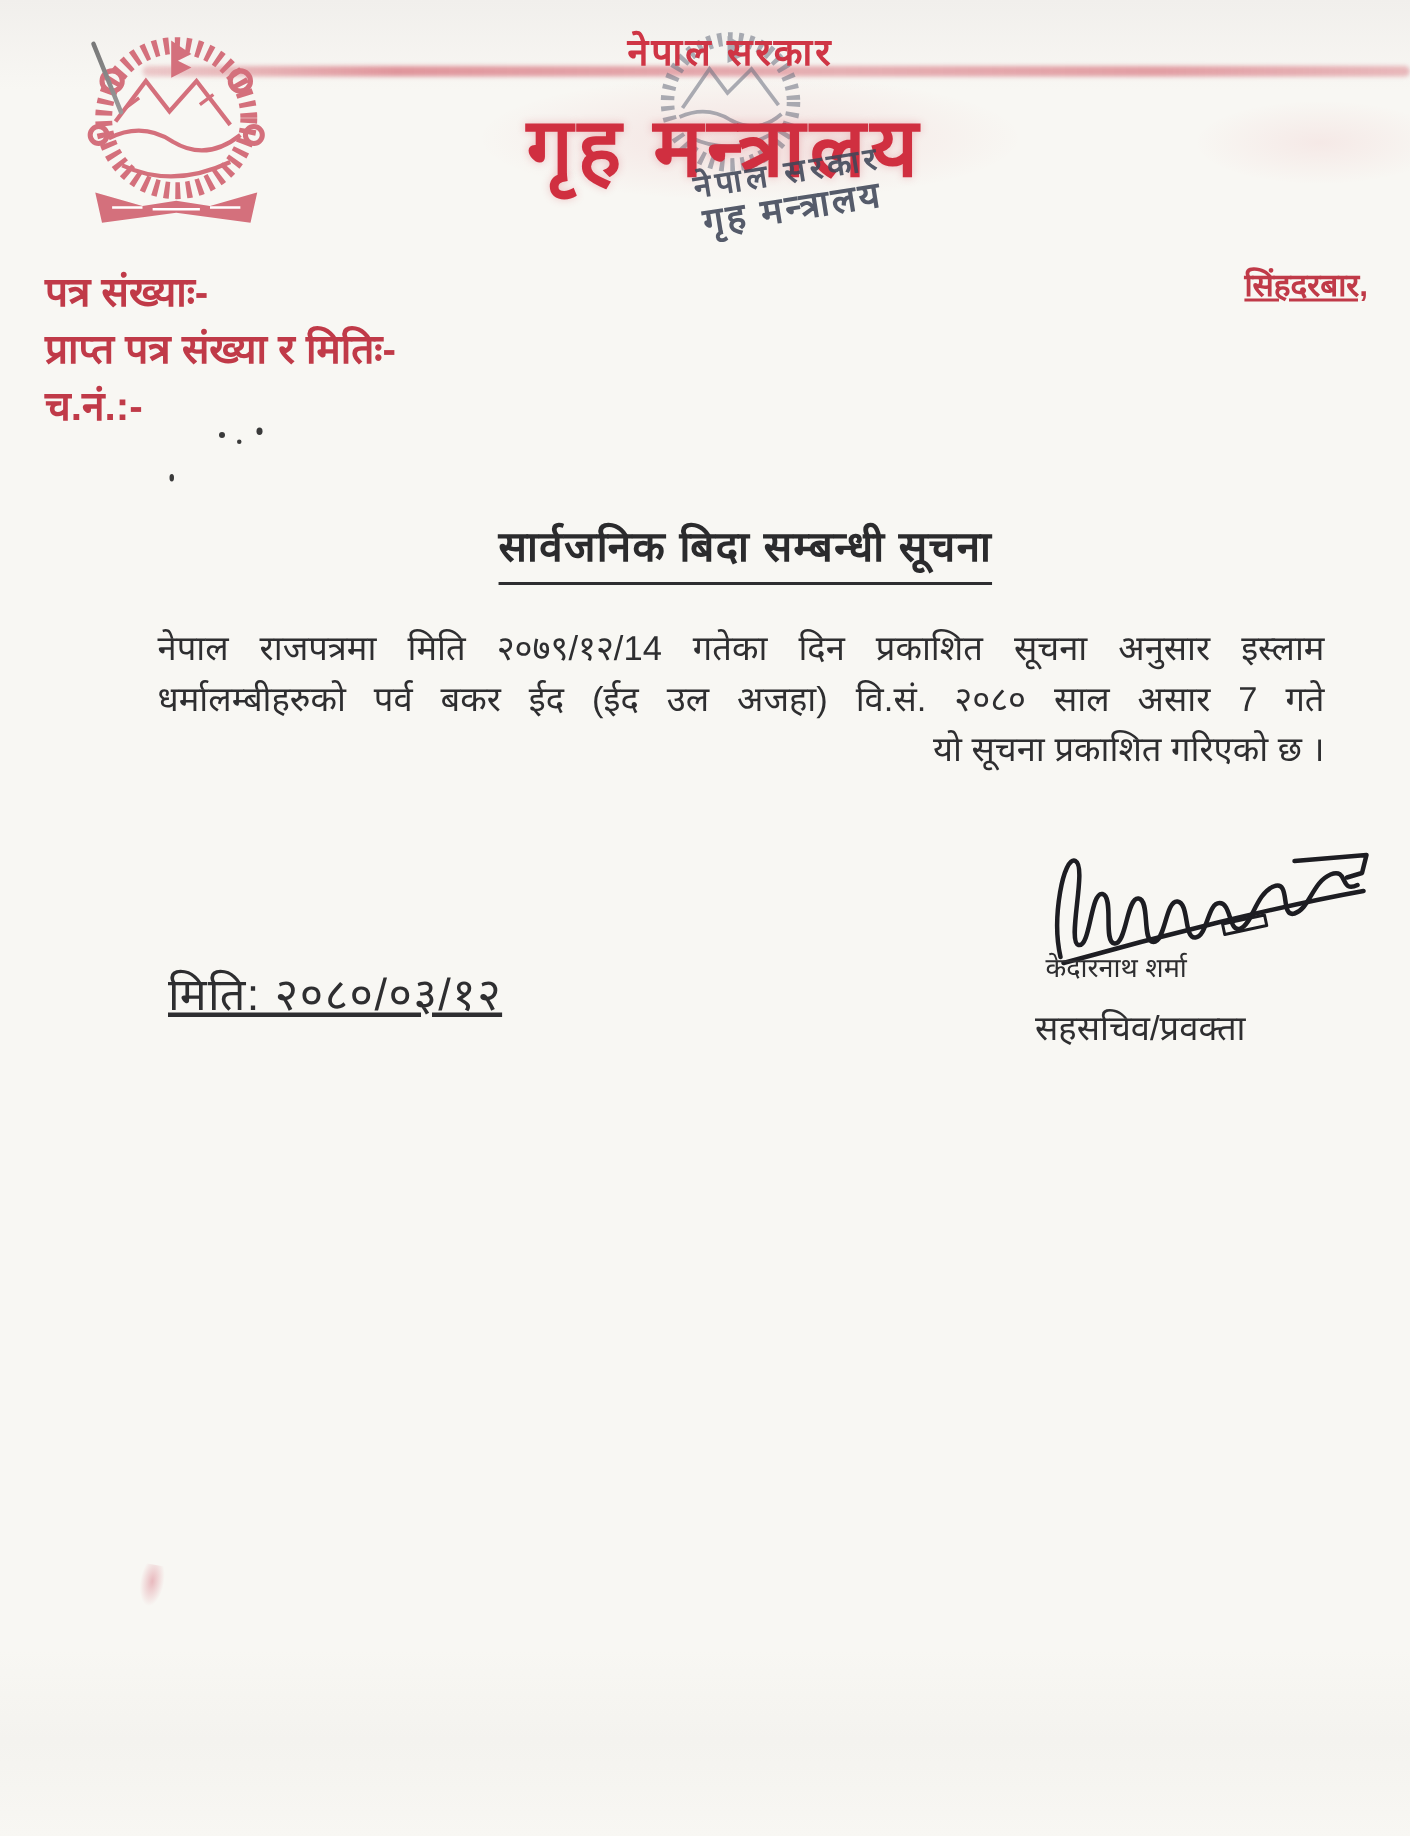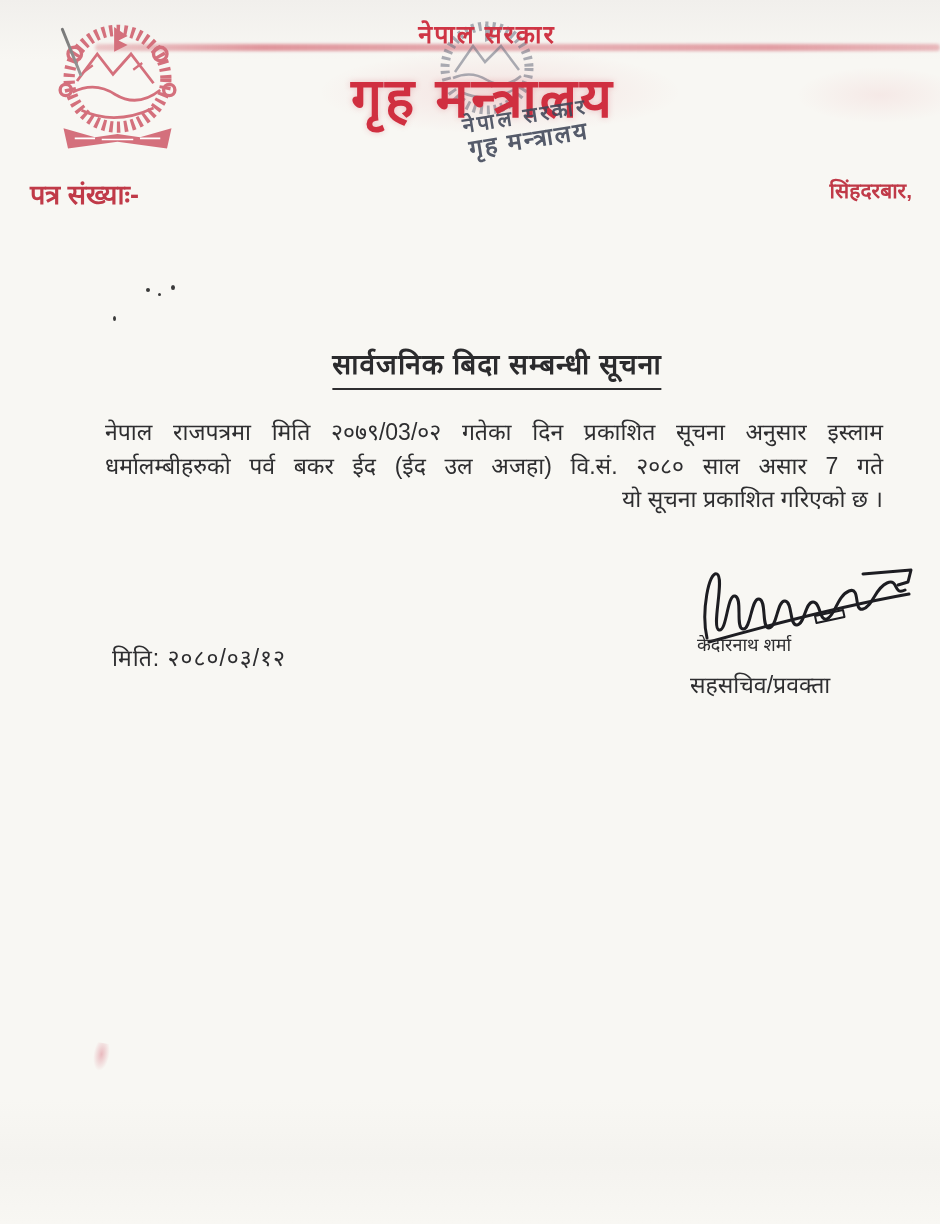--- a/index.html
+++ b/index.html
@@ -39,34 +39,34 @@
   }
   .stamp-text .l1{font-size:21px;letter-spacing:3px;}
   .stamp-text .l2{font-size:24px;letter-spacing:2px;}
   .emblem{left:50px;top:20px;}
   .pin-mark{
     left:70px;top:26px;width:3px;height:52px;
     background:linear-gradient(180deg,#777,#9a9a9a);
     transform:rotate(-22deg);border-radius:2px;
   }
   .meta{left:30px;top:176px;font-size:27px;font-weight:bold;line-height:38px;white-space:nowrap;}
-  .address{right:28px;top:172px;font-size:21px;font-weight:bold;line-height:37px;text-align:center;white-space:nowrap;}
+  .address{right:28px;top:172px;font-size:21px;font-weight:bold;line-height:37px;text-align:center;white-space:nowrap;text-decoration:underline;}
   .speck{position:absolute;background:#3a3a3a;border-radius:50%;}
   .notice-title{
     left:497px;top:344px;transform:translateX(-50%);
     font-size:28px;font-weight:700;letter-spacing:1px;white-space:nowrap;
     border-bottom:2px solid #2e2e30;padding-bottom:6px;color:#2b2b2d;
   }
   .body-text{left:105px;top:416px;width:778px;font-size:23px;color:#2e2e30;}
   .body-text .line{line-height:33.5px;text-align:right;}
   .body-text .just{text-align:justify;text-align-last:justify;}
   .signature{left:693px;top:550px;}
   .sign-name{left:697px;top:632px;font-size:18px;white-space:nowrap;}
   .sign-title{left:690px;top:668px;font-size:23px;white-space:nowrap;}
-  .date-line{left:112px;top:641px;font-size:23px;letter-spacing:1px;white-space:nowrap;}
+  .date-line{left:112px;top:641px;font-size:30px;letter-spacing:1px;white-space:nowrap;text-decoration:underline;}
   .pink-smudge{
     left:93px;top:1043px;width:16px;height:28px;
     background:radial-gradient(ellipse at 50% 40%, rgba(214,110,125,.45), rgba(214,110,125,0) 70%);
     transform:rotate(10deg);
   }
 </style>
 </head>
 <body>
 
 <div class="page">
@@ -104,35 +104,37 @@
   <div class="abs govt-label">नेपाल सरकार</div>
   <div class="abs ministry-title">गृह मन्त्रालय</div>
 
   <div class="abs stamp-text">
     <div class="l1">नेपाल सरकार</div>
     <div class="l2">गृह मन्त्रालय</div>
   </div>
 
   <div class="abs meta red">
     <div>पत्र संख्याः-</div>
+    <div>प्राप्त पत्र संख्या र मितिः-</div>
+    <div>च.नं.:-</div>
   </div>
 
   <div class="abs address red">
     <div>सिंहदरबार,</div>
   </div>
 
   <div class="speck" style="left:146px;top:288px;width:4px;height:4px;"></div>
   <div class="speck" style="left:158px;top:293px;width:3px;height:3px;"></div>
   <div class="speck" style="left:171px;top:285px;width:4px;height:5px;"></div>
   <div class="speck" style="left:113px;top:316px;width:3px;height:5px;"></div>
 
   <div class="abs notice-title">सार्वजनिक बिदा सम्बन्धी सूचना</div>
 
   <div class="abs body-text">
-    <div class="line just">नेपाल राजपत्रमा मिति २०७९/03/०२ गतेका दिन प्रकाशित सूचना अनुसार इस्लाम</div>
+    <div class="line just">नेपाल राजपत्रमा मिति २०७९/१२/14 गतेका दिन प्रकाशित सूचना अनुसार इस्लाम</div>
     <div class="line just">धर्मालम्बीहरुको पर्व बकर ईद (ईद उल अजहा) वि.सं. २०८० साल असार 7 गते</div>
     <div class="line">यो सूचना प्रकाशित गरिएको छ ।</div>
   </div>
 
   <svg class="abs signature" width="230" height="98" viewBox="0 0 230 98">
     <g fill="none" stroke="#1d1d22" stroke-width="3" stroke-linecap="round" stroke-linejoin="round">
       <path d="M14,88 C8,62 16,20 24,24 C32,28 18,78 26,80 C34,82 34,44 42,46 C50,48 42,78 50,79 C58,80 58,48 66,49 C74,50 68,78 76,78 C84,78 84,50 92,51 C100,52 96,76 104,75 C112,74 112,52 120,52 C128,52 126,72 134,69 C142,66 144,46 156,41 C168,36 160,62 170,59 C180,56 182,38 194,33 C206,28 200,46 212,40"></path>
       <path d="M170,24 L218,20 L215,32 L205,35"></path>
       <path d="M16,92 C80,74 160,54 216,44"></path>
       <path d="M122,66 l28,-6 l1.5,7 l-28,6 z" stroke-width="2"></path>

